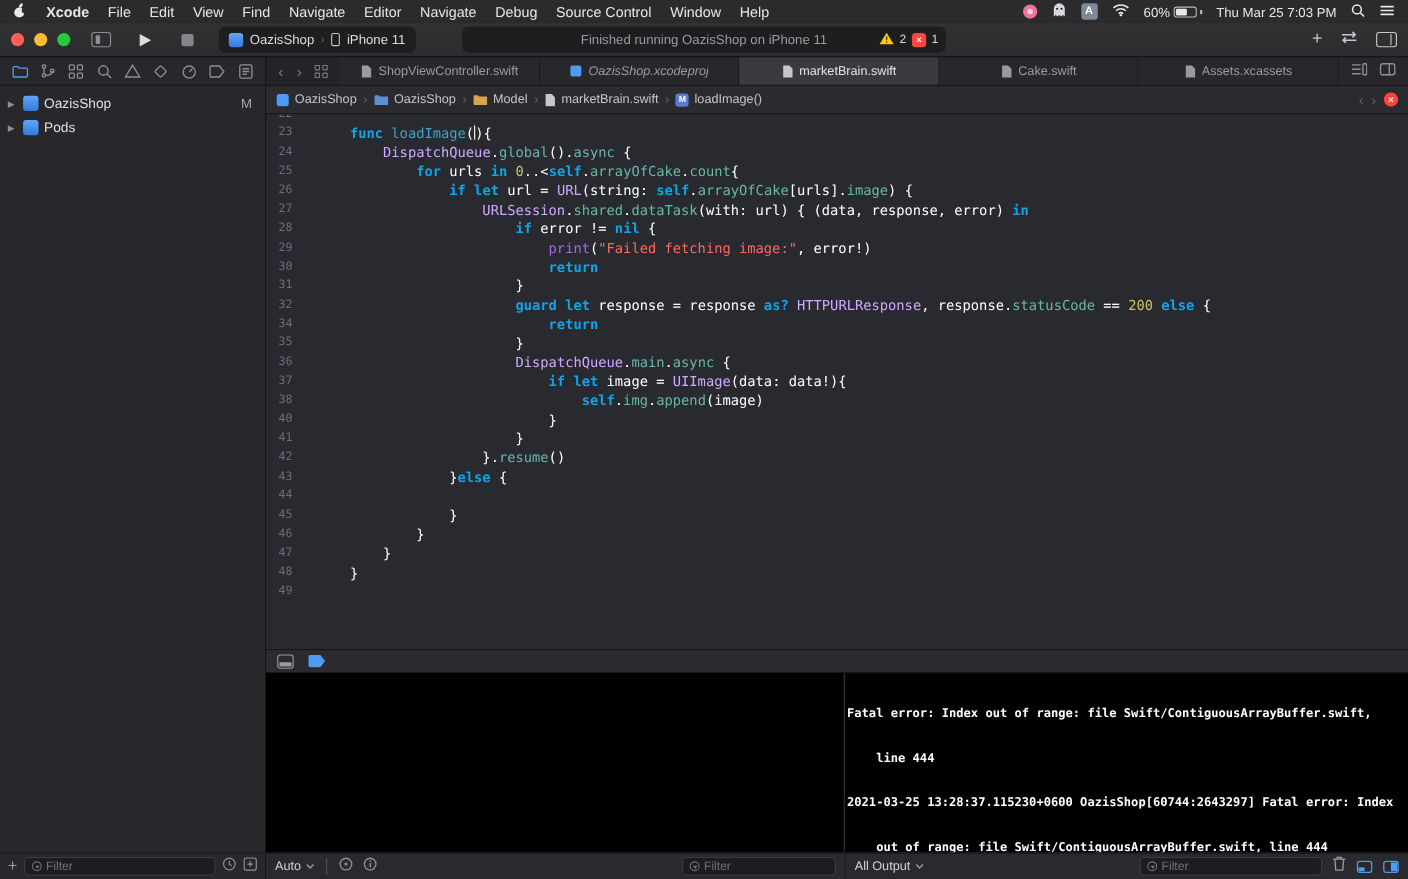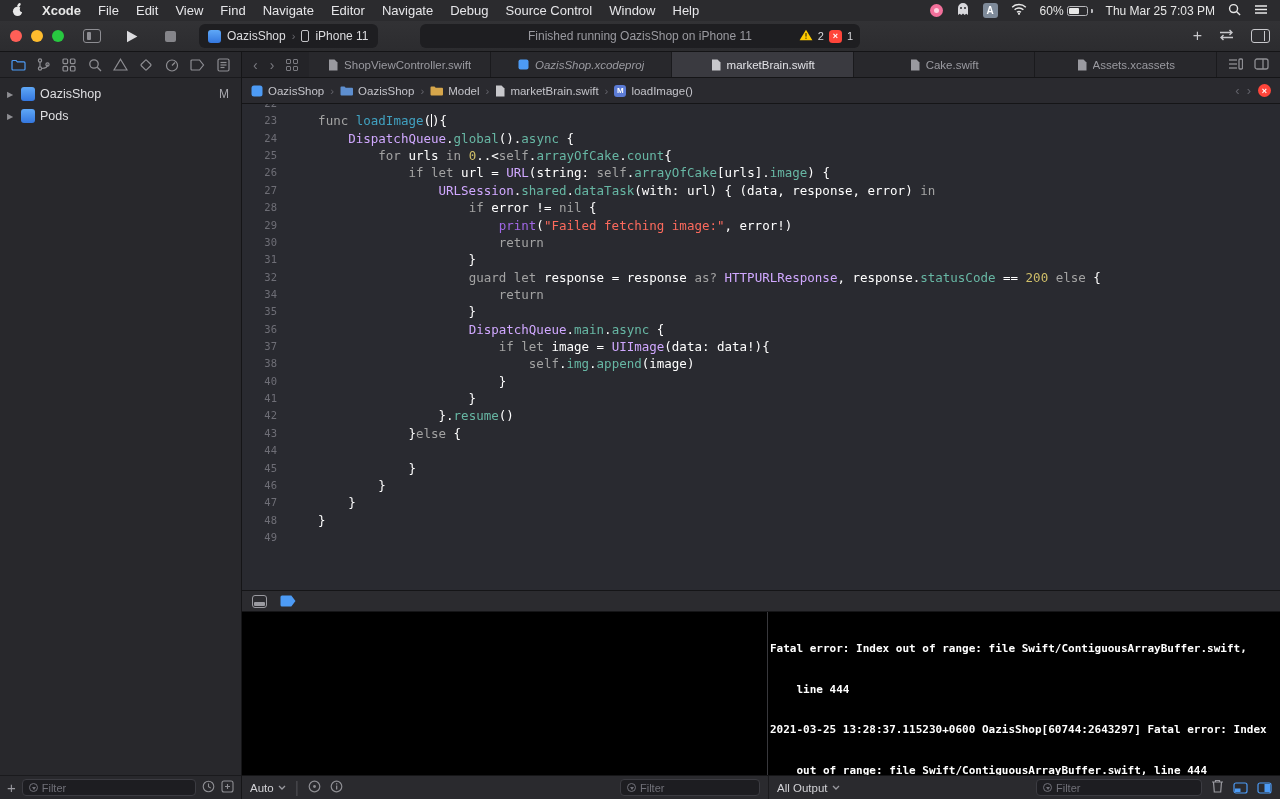--- a/index.html
+++ b/index.html
@@ -76,24 +76,24 @@
 .jb-item{display:inline-flex;align-items:center;gap:5px;white-space:nowrap}
 .jb-sep{color:#62626A}
 .mbadge{width:12px;height:12px;border-radius:3px;background:#5B7BD5;color:#fff;font-size:8px;font-weight:bold;display:inline-flex;align-items:center;justify-content:center}
 .jb-right{margin-left:auto;display:flex;align-items:center;gap:7px;color:#62626A;font-size:13px}
 .err-circle{width:13px;height:13px;border-radius:50%;background:#FF453A;color:#fff;font-size:9px;font-weight:bold;display:inline-flex;align-items:center;justify-content:center}
 
 
 .code-area{flex:1;background:#292A30;overflow:hidden;position:relative;min-height:0}
 .code-lines{margin-top:-9px;font-family:"DejaVu Sans Mono",monospace;font-size:12.5px;line-height:17.36px;font-weight:500}
 .code-line{display:flex;height:17.36px}
-.ln{flex:0 0 46px;text-align:right;padding-right:11px;color:#6E6E76;font-size:10.5px}
+.ln{flex:0 0 46px;text-align:center;padding-right:11px;color:#6E6E76;font-size:10.5px}
 .lc{white-space:pre}
 .tk-p{color:#FFFFFF}
-.tk-k{color:#a3a3a3;font-weight:normal}
+.tk-k{color:#0ea5e9;font-weight:bold}
 .tk-t{color:#D0A8FF}
 .tk-m{color:#67B7A4}
 .tk-d{color:#41A1C0}
 .tk-s{color:#FC6A5D}
 .tk-n{color:#D0BF69}
 .tk-f{color:#A167E6}
 .caret{display:inline-block;width:1px;height:13px;background:#FFFFFF;vertical-align:-2px}
 
 
 .debugbar{height:22px;flex:0 0 22px;background:#2B2B2F;border-top:1px solid #151517;border-bottom:1px solid #151517;display:flex;align-items:center;gap:13px;padding:0 10px}

